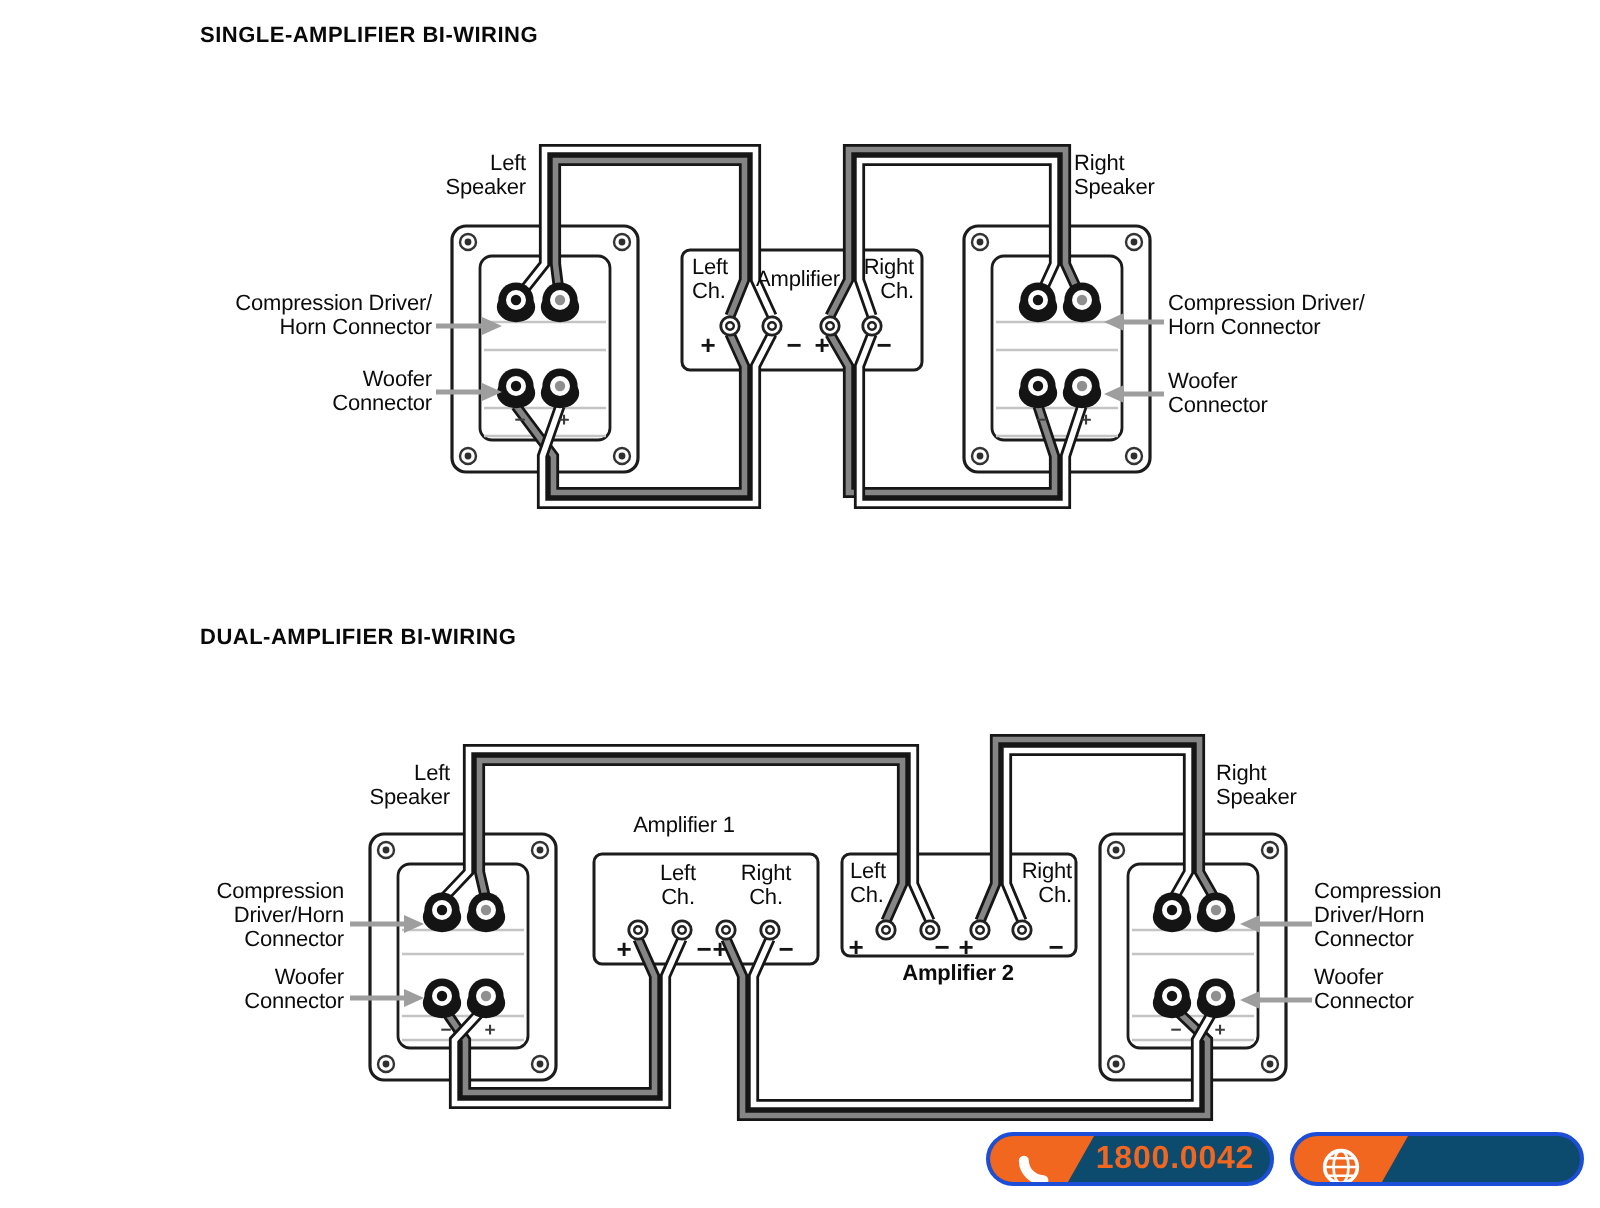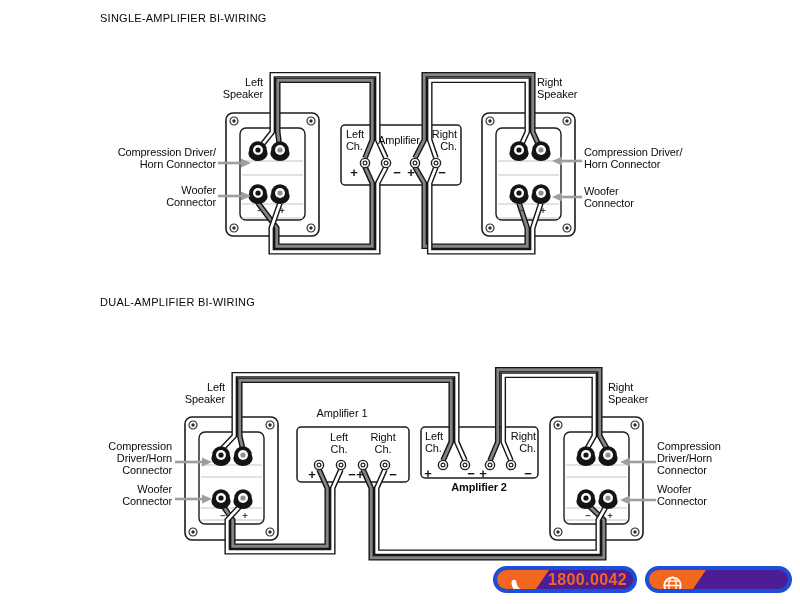--- a/index.html
+++ b/index.html
@@ -3,25 +3,25 @@
 <meta charset="utf-8">
 <style>
   html,body{margin:0;padding:0;}
   body{width:800px;height:604px;background:#ffffff;position:relative;overflow:hidden;
        font-family:"Liberation Sans", sans-serif;color:#0c0c0c;}
   .abs{position:absolute;}
   svg{position:absolute;left:0;display:block;}
   .lbl{font-size:11px;line-height:12px;letter-spacing:-0.1px;color:#0c0c0c;}
   .tr{text-align:right;} .tc{text-align:center;}
   .ln{display:block;}
-  .ttl{font-size:11px;font-weight:400;letter-spacing:0.25px;color:#090909;}
+  .ttl{font-size:11px;font-weight:700;letter-spacing:0.25px;color:#090909;}
   .sign{font-size:13px;font-weight:600;width:14px;height:16px;line-height:16px;text-align:center;color:#141414;}
   .pol{font-size:9.5px;font-weight:700;width:12px;height:12px;line-height:12px;text-align:center;color:#3c3c3c;}
-  .pill{position:absolute;top:566px;height:27px;border:4px solid #1d4ed8;border-radius:17px;
-        background:#4c1d95;box-sizing:border-box;overflow:hidden;cursor:pointer;}
+  .pill{position:absolute;top:566px;height:27px;border:2px solid #1d4ed8;border-radius:17px;
+        background:#0c4a6e;box-sizing:border-box;overflow:hidden;cursor:pointer;}
   .pill .head{position:absolute;left:0;top:0;bottom:0;background:#f2671f;width:100%;}
   .pill .txt{position:absolute;top:0;bottom:0;display:flex;align-items:center;justify-content:center;
              font-weight:700;font-size:16px;letter-spacing:0.4px;color:#f2671f;}
   .pill svg{position:absolute;top:3px;left:11px;}
 </style>
 </head>
 <body>
 
 <svg style="top:0" width="800" height="300" viewBox="0 0 800 300">
   <defs>
@@ -266,21 +266,21 @@
 <span class="abs sign" style="left:347px;top:165px;">+</span>
 <span class="abs sign" style="left:390px;top:165px;">−</span>
 <span class="abs sign" style="left:404px;top:165px;">+</span>
 <span class="abs sign" style="left:435px;top:165px;">−</span>
 
 <span class="abs pol" style="left:254px;top:205px;">−</span>
 <span class="abs pol" style="left:276px;top:205px;">+</span>
 <span class="abs pol" style="left:515px;top:205px;">−</span>
 <span class="abs pol" style="left:537px;top:205px;">+</span>
 
-<div class="abs ttl" style="left:100px;top:296px;">DUAL-AMPLIFIER BI-WIRING</div>
+<div class="abs ttl" style="left:100px;top:313px;">DUAL-AMPLIFIER BI-WIRING</div>
 
 <div class="abs lbl tr" style="left:145px;top:381px;width:80px;">
   <span class="ln">Left</span>
   <span class="ln">Speaker</span>
 </div>
 <div class="abs lbl" style="left:608px;top:381px;">
   <span class="ln">Right</span>
   <span class="ln">Speaker</span>
 </div>
 <div class="abs lbl tr" style="left:82px;top:440px;width:90px;">

